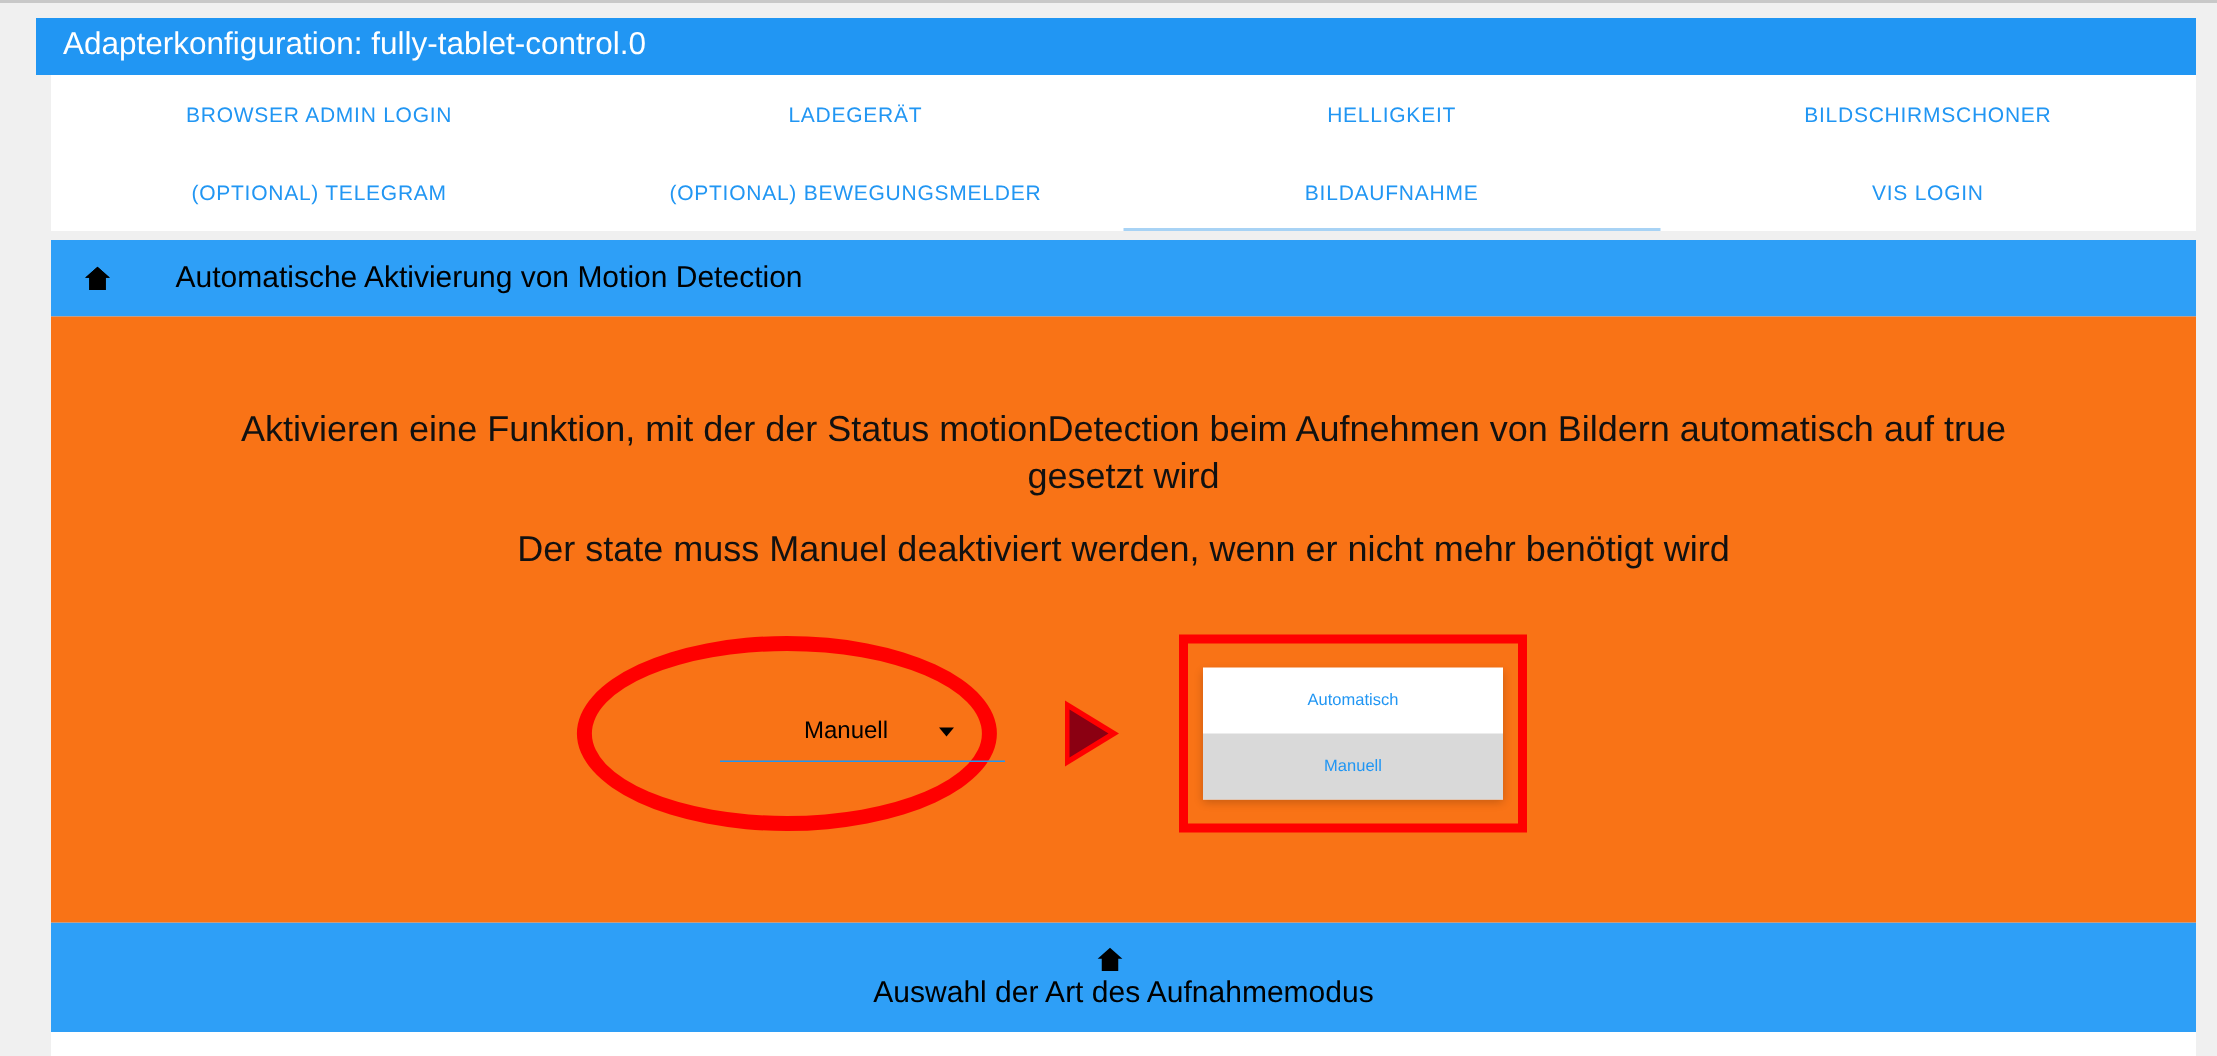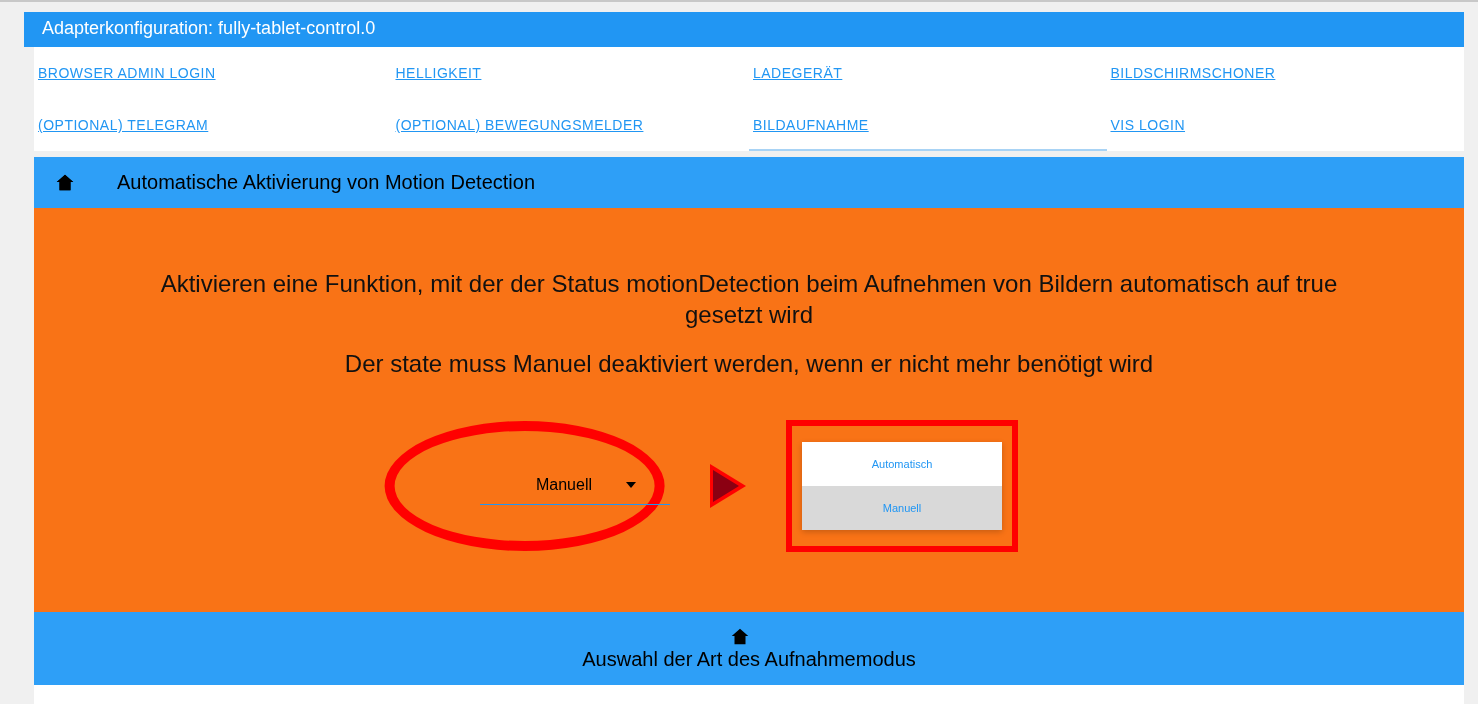--- a/index.html
+++ b/index.html
@@ -11,42 +11,42 @@
     overflow: hidden;
   }
   .outer {
     padding: 2px 4px 0 4px;
     border-top: 2px solid #c8c8c8;
   }
   .config-bar {
     background: #2196f3;
     color: #fff;
     padding: 6px 18px 8px 18px;
-    font-size: 18px;
+    font-size: 21px;
     font-weight: 400;
     margin: 8px 10px 0 20px;
   }
   .tabs-wrap {
     background: #fff;
     margin: 0 10px 0 30px;
   }
   .tabs-row {
     display: flex;
     width: 100%;
   }
   .tab {
     flex: 1;
+    text-align: center;
     padding: 18px 4px;
     color: #2196f3;
     font-size: 14px;
     letter-spacing: 0.5px;
     font-weight: 400;
     cursor: pointer;
     position: relative;
-    text-decoration: underline;
   }
   .tab.active::after {
     content: "";
     position: absolute;
     left: 0; right: 0; bottom: 0;
     height: 2px;
     background: #a8d3f5;
   }
   .panel {
     margin: 6px 10px 0 30px;
@@ -183,22 +183,22 @@
 
 <div class="outer">
 
   <div class="config-bar">
     <span>Adapterkonfiguration: fully-tablet-control.0</span>
   </div>
 
   <div class="tabs-wrap">
     <div class="tabs-row">
       <div class="tab"><span>BROWSER ADMIN LOGIN</span></div>
+      <div class="tab"><span>LADEGERÄT</span></div>
       <div class="tab"><span>HELLIGKEIT</span></div>
-      <div class="tab"><span>LADEGERÄT</span></div>
       <div class="tab"><span>BILDSCHIRMSCHONER</span></div>
     </div>
     <div class="tabs-row">
       <div class="tab"><span>(OPTIONAL) TELEGRAM</span></div>
       <div class="tab"><span>(OPTIONAL) BEWEGUNGSMELDER</span></div>
       <div class="tab active"><span>BILDAUFNAHME</span></div>
       <div class="tab"><span>VIS LOGIN</span></div>
     </div>
   </div>
 

